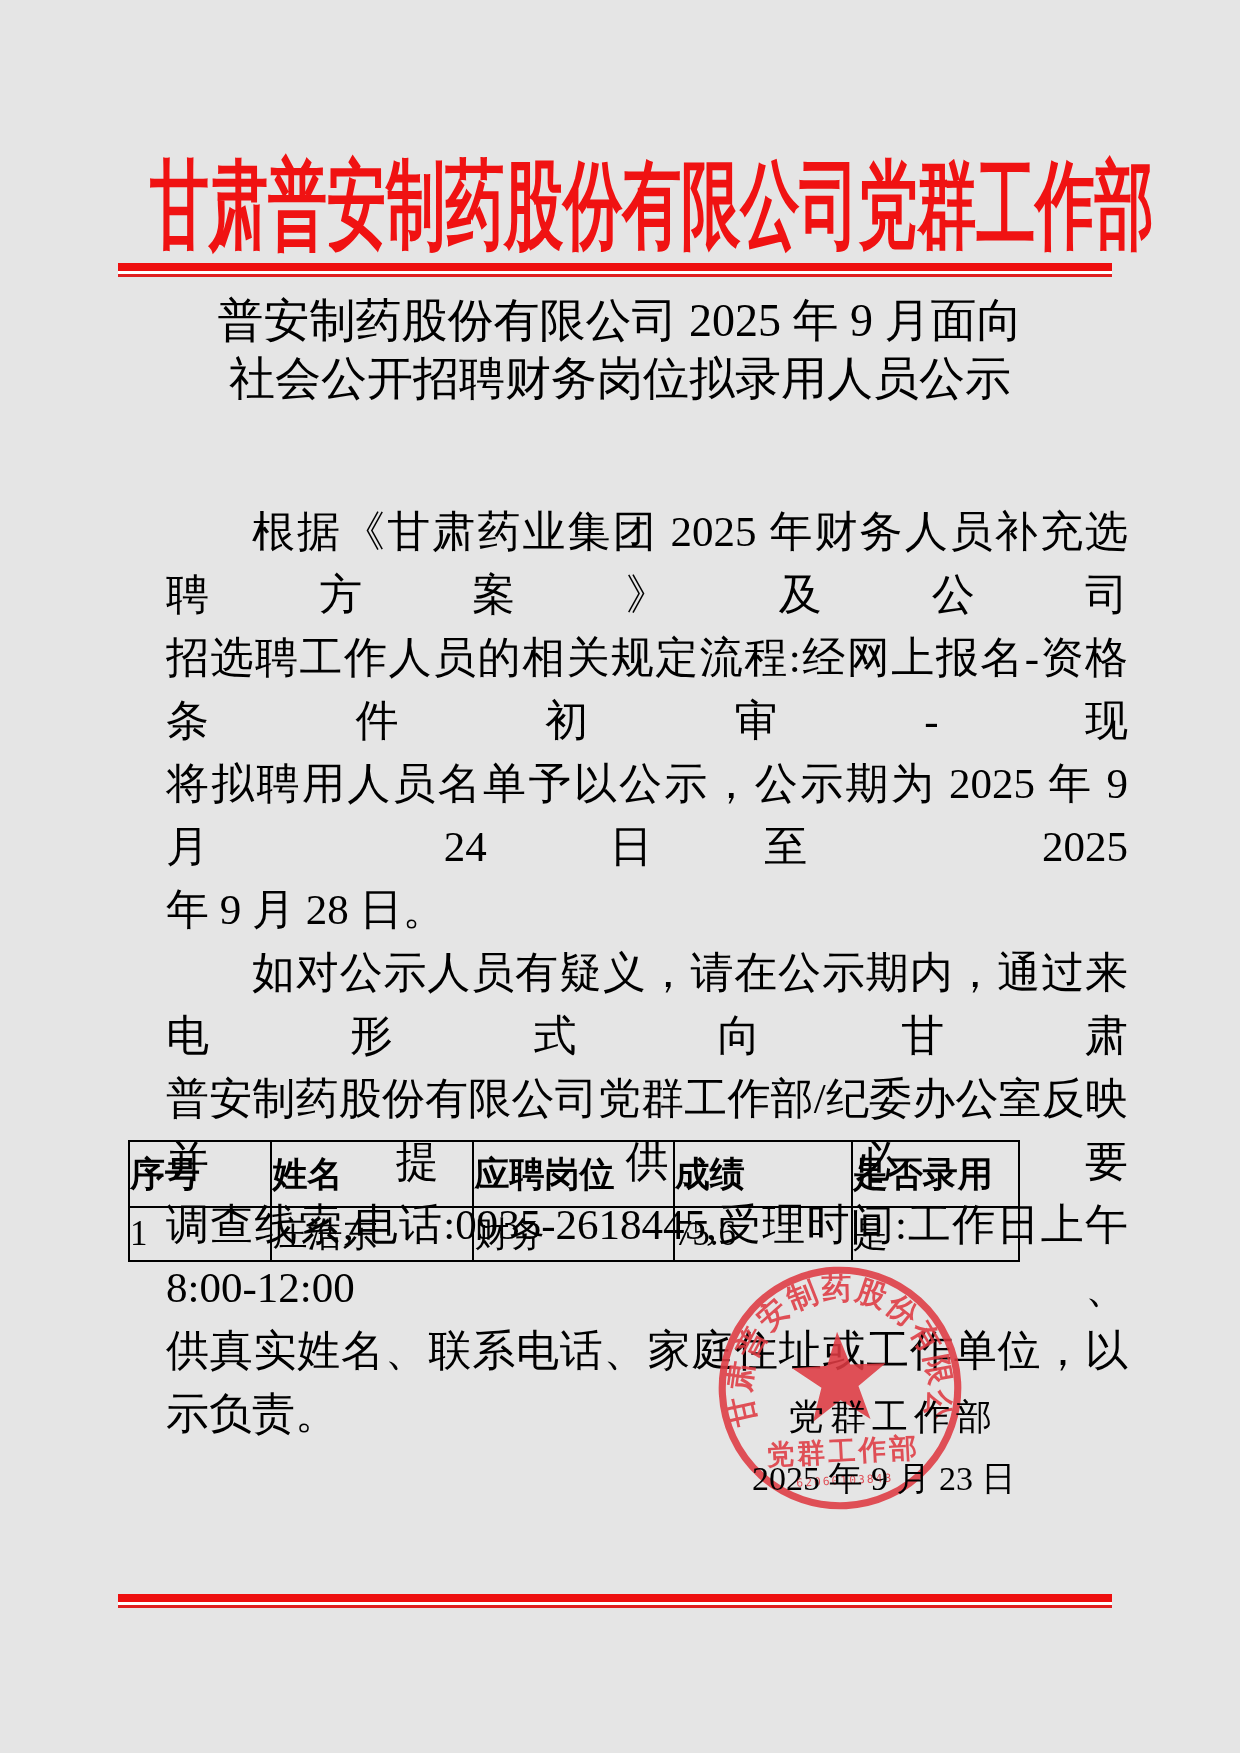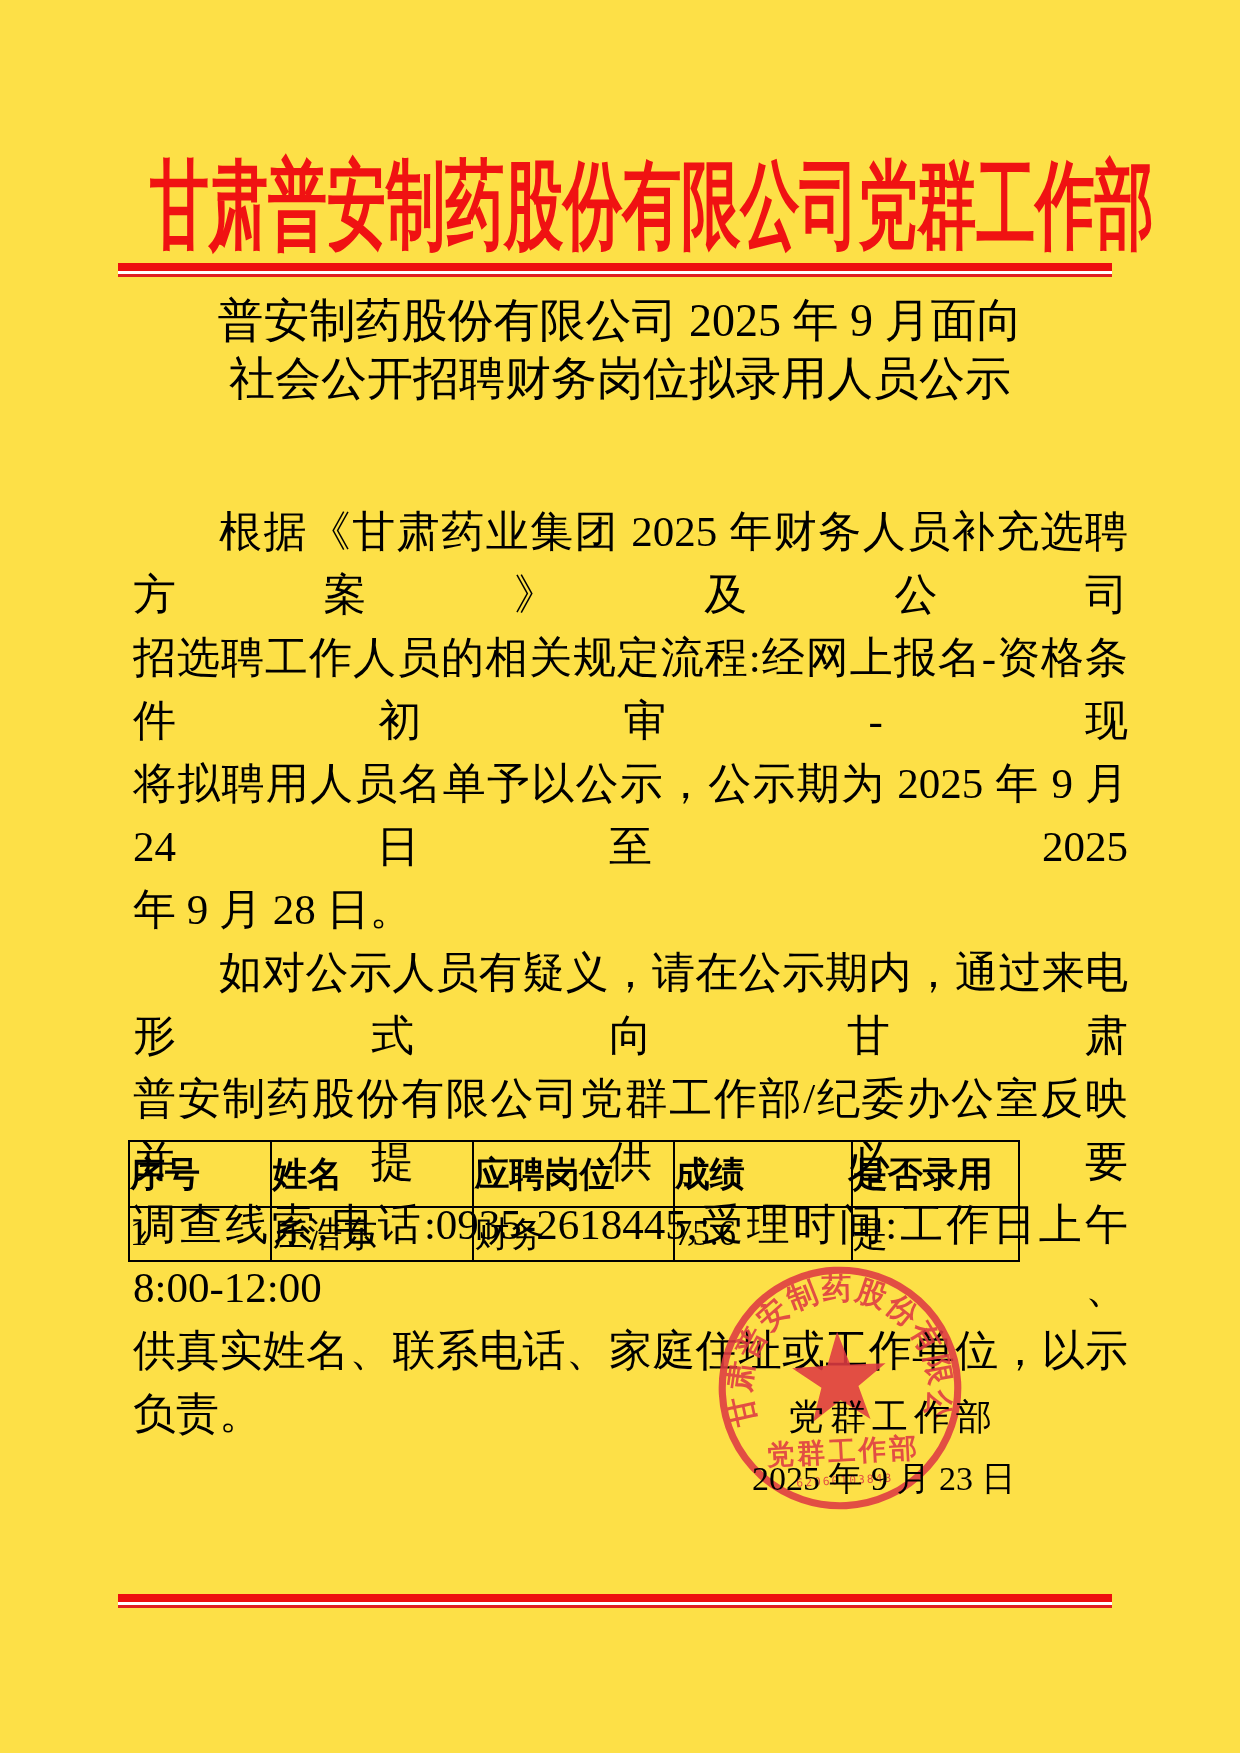--- a/index.html
+++ b/index.html
@@ -3,21 +3,21 @@
 <meta charset="utf-8">
 <style>
   * { margin: 0; padding: 0; box-sizing: border-box; }
   html, body { background: #ffffff; }
   body { font-family: "Liberation Serif", "DejaVu Serif", serif; }
   .page {
     position: relative;
     width: 1240px;
     height: 1753px;
     margin: 0 auto;
-    background: #fde047;
+    background: #e5e5e5;
     overflow: hidden;
     color: #111;
   }
 
   
   .banner {
     position: absolute;
     left: 150px;
     top: 150px;
     width: 1536px;
@@ -55,21 +55,21 @@
   
   .body-text {
     position: absolute;
     left: 133px;
     top: 500px;
     width: 995px;
     font-size: 43px;
     line-height: 63px;
     color: #000;
   }
-  .line { text-align: justify; text-align-last: justify; white-space: normal; }
+  .line { text-align: justify; text-align-last: justify; white-space: normal; margin-left: 33px; }
   .line.indent { text-indent: 2em; }
   .line.last { text-align-last: left; }
 
   
   .hire-table {
     position: absolute;
     left: 128px;
     top: 1140px;
     width: 892px;
     border-collapse: collapse;

